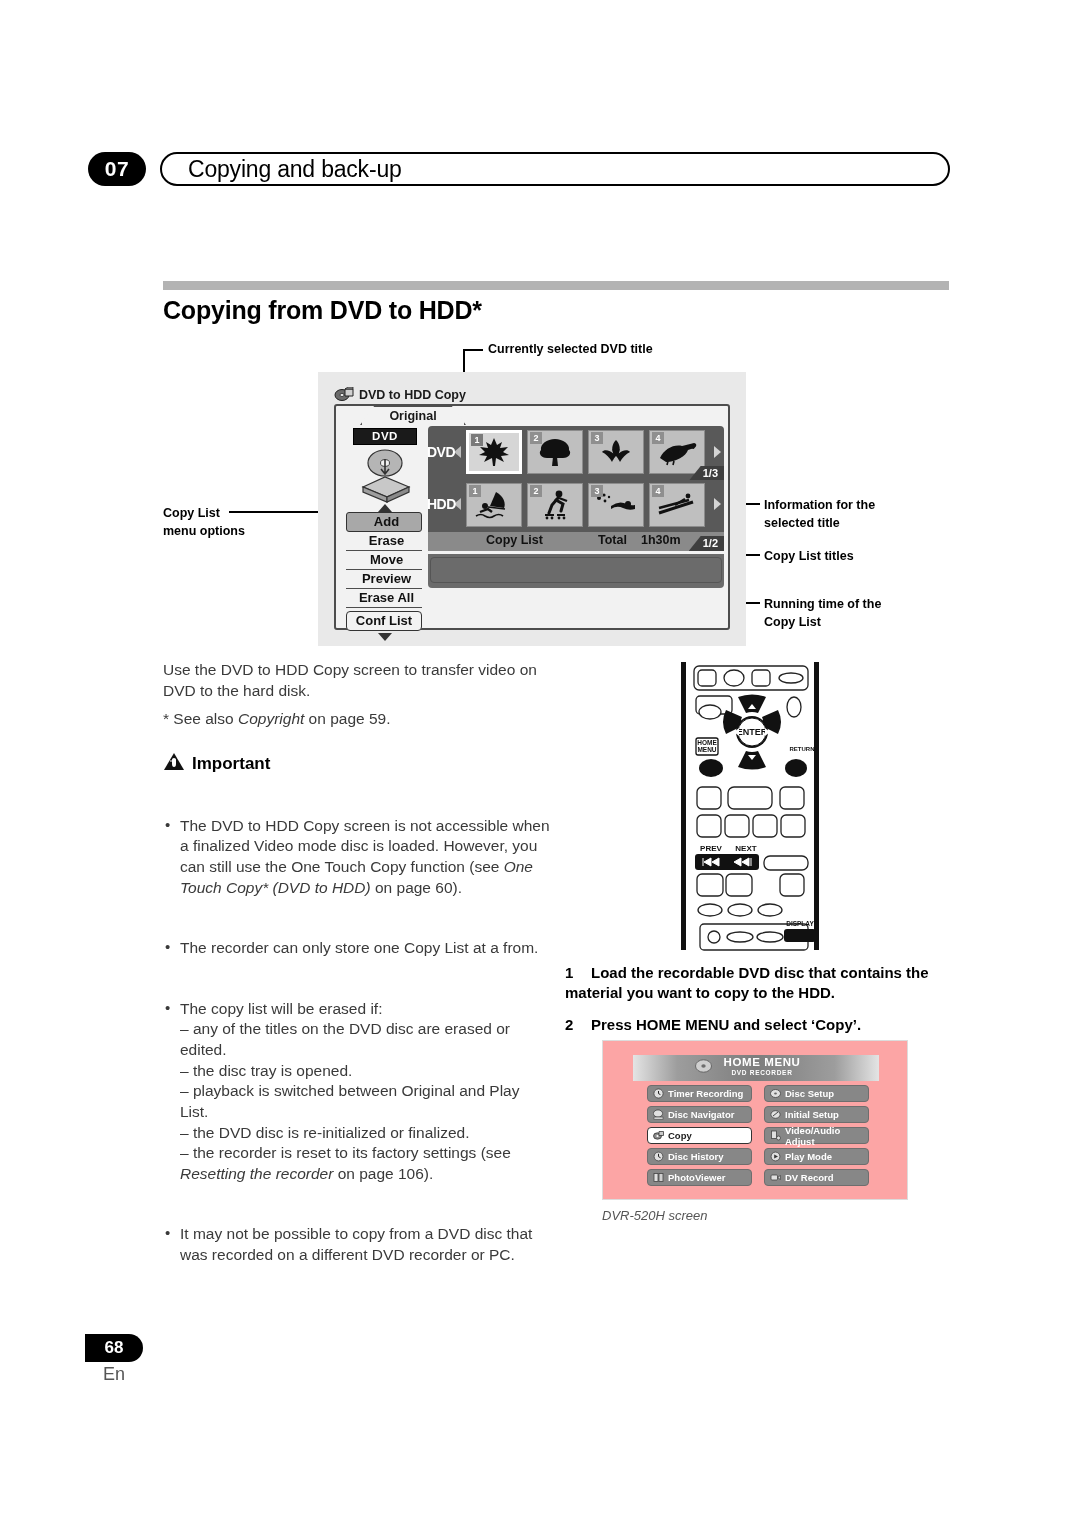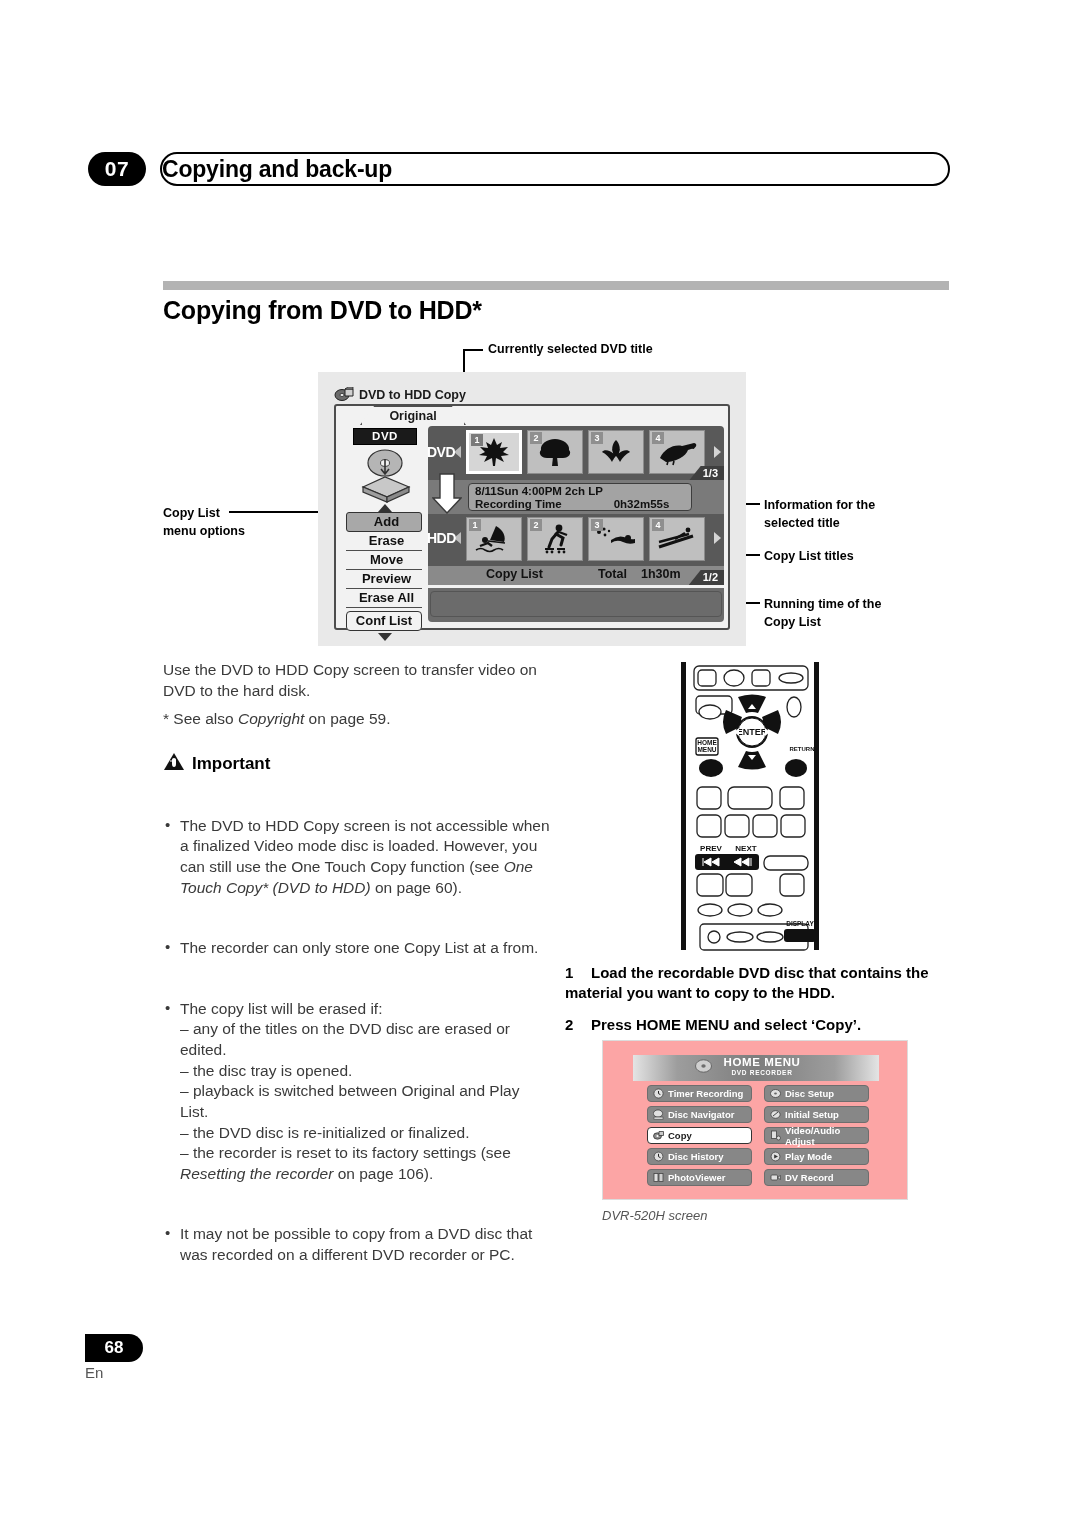--- a/index.html
+++ b/index.html
@@ -21,21 +21,21 @@
     color:#fff; font-weight:bold; font-size:21px;
     display:flex; align-items:center; justify-content:center;
     letter-spacing:0.5px;
   }
   #header-pill {
     position:absolute; left:72px; top:0; width:790px; height:34px;
     border:2.5px solid #000; border-radius:17px;
     display:flex; align-items:center;
   }
   #header-title {
-    font-size:23px; font-weight:bold; color:#000;
+    padding-left:26px; font-size:23px; font-weight:normal; color:#000;
     letter-spacing:-0.2px;
   }
 
   
   #section-rule {
     position:absolute; left:163px; top:281px; width:786px; height:9px;
     background:#b3b3b3;
   }
   #section-title {
     position:absolute; left:163px; top:296px;
@@ -244,22 +244,22 @@
   }
 
   
   #footer-badge {
     position:absolute; left:85px; top:1334px; width:58px; height:28px;
     background:#000; border-radius:0 14px 14px 0;
     color:#fff; font-weight:bold; font-size:17px;
     display:flex; align-items:center; justify-content:center;
   }
   #footer-lang {
-    position:absolute; left:85px; top:1364px; width:58px; 
-    font-size:15px; color:#555;
+    position:absolute; left:85px; top:1364px; width:58px; text-align:center;
+    font-size:18px; color:#555;
   }
 </style>
 </head>
 <body>
 
 <div id="header">
   <div id="chapter-badge">07</div>
   <div id="header-pill">
     <span id="header-title">Copying and back-up</span>
   </div>
@@ -362,34 +362,20 @@
               <svg width="42" height="28" viewBox="0 0 42 28">
                 <path d="M4 20 C8 11 18 6 26 8 L38 5 C41 5 41 9 38 10 L32 12 C30 18 20 24 10 24 Z" fill="#111"></path>
                 <path d="M30 9 L40 6 L38 11 Z" fill="#111"></path>
                 <path d="M12 23 L11 27 M18 23 L17 27" stroke="#111" stroke-width="1.6"></path>
               </svg>
             </div>
           </div>
           <div class="page-tab">1/3</div>
         </div>
 
-        <div id="info-bar">
-          <div id="big-down-arrow">
-            <svg viewBox="0 0 30 42" width="30" height="42">
-              <path d="M8 2 L22 2 L22 26 L29 26 L15 41 L1 26 L8 26 Z" fill="#ffffff" stroke="#3a3a3a" stroke-width="1.4"></path>
-            </svg>
-          </div>
-          <div id="info-box">
-            <div>8/11Sun  4:00PM   2ch  LP</div>
-            <div style="display:flex;">
-              <span>Recording Time</span>
-              <span style="margin-left:52px;">0h32m55s</span>
-            </div>
-          </div>
-        </div>
 
         <div class="thumb-strip" style="border-radius:0; height:52px;">
           <span class="strip-label" style="top:16px;">HDD</span>
           <span class="nav-arrow-l" style="top:18px;"></span>
           <span class="nav-arrow-r" style="top:18px;"></span>
           <div class="thumbs" style="top:3px;">
             <div class="thumb">
               <span class="thumb-num">1</span>
               <svg width="40" height="30" viewBox="0 0 40 30">
                 <path d="M22 2 C30 6 32 14 30 18 L16 16 Z" fill="#111"></path>

